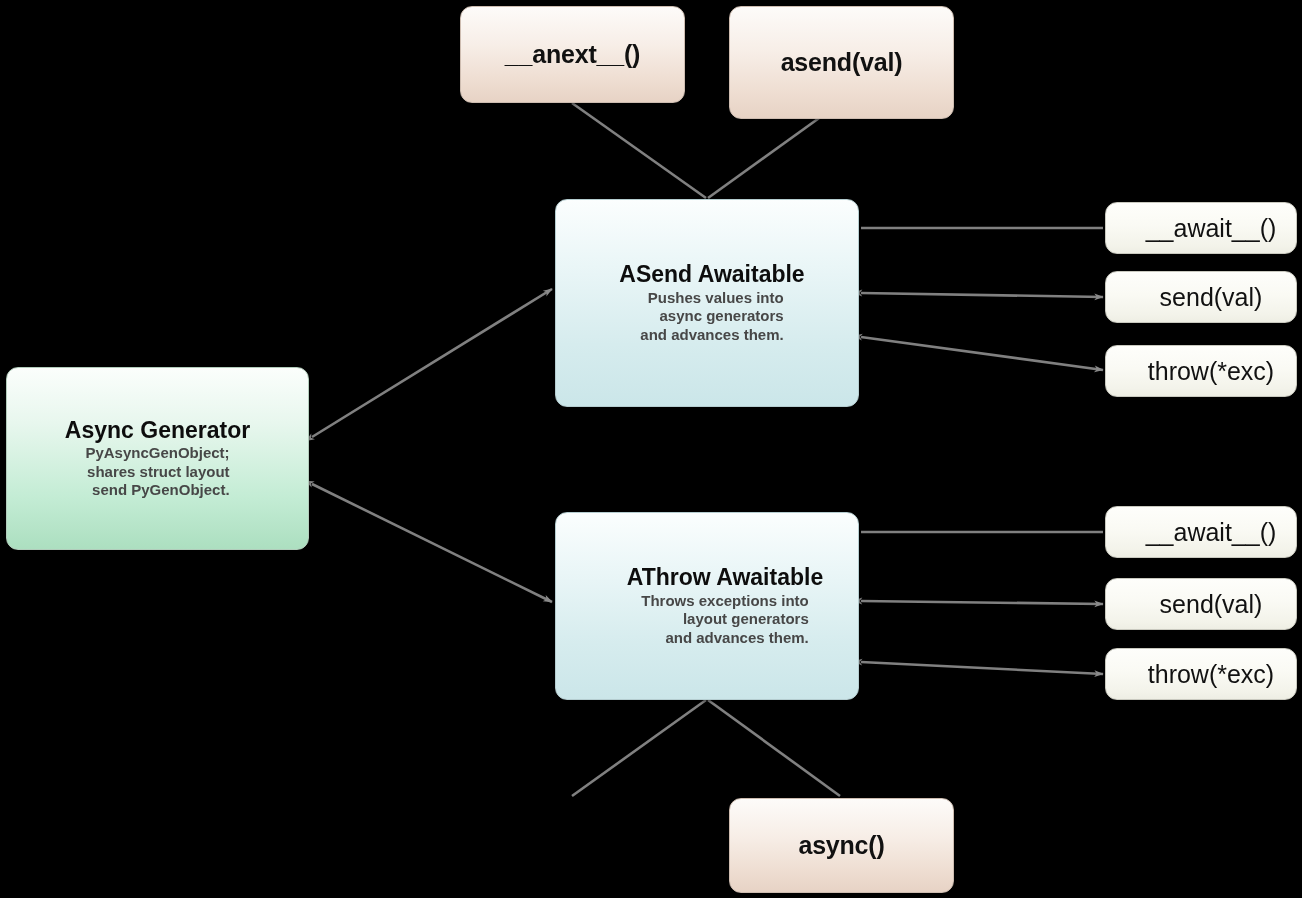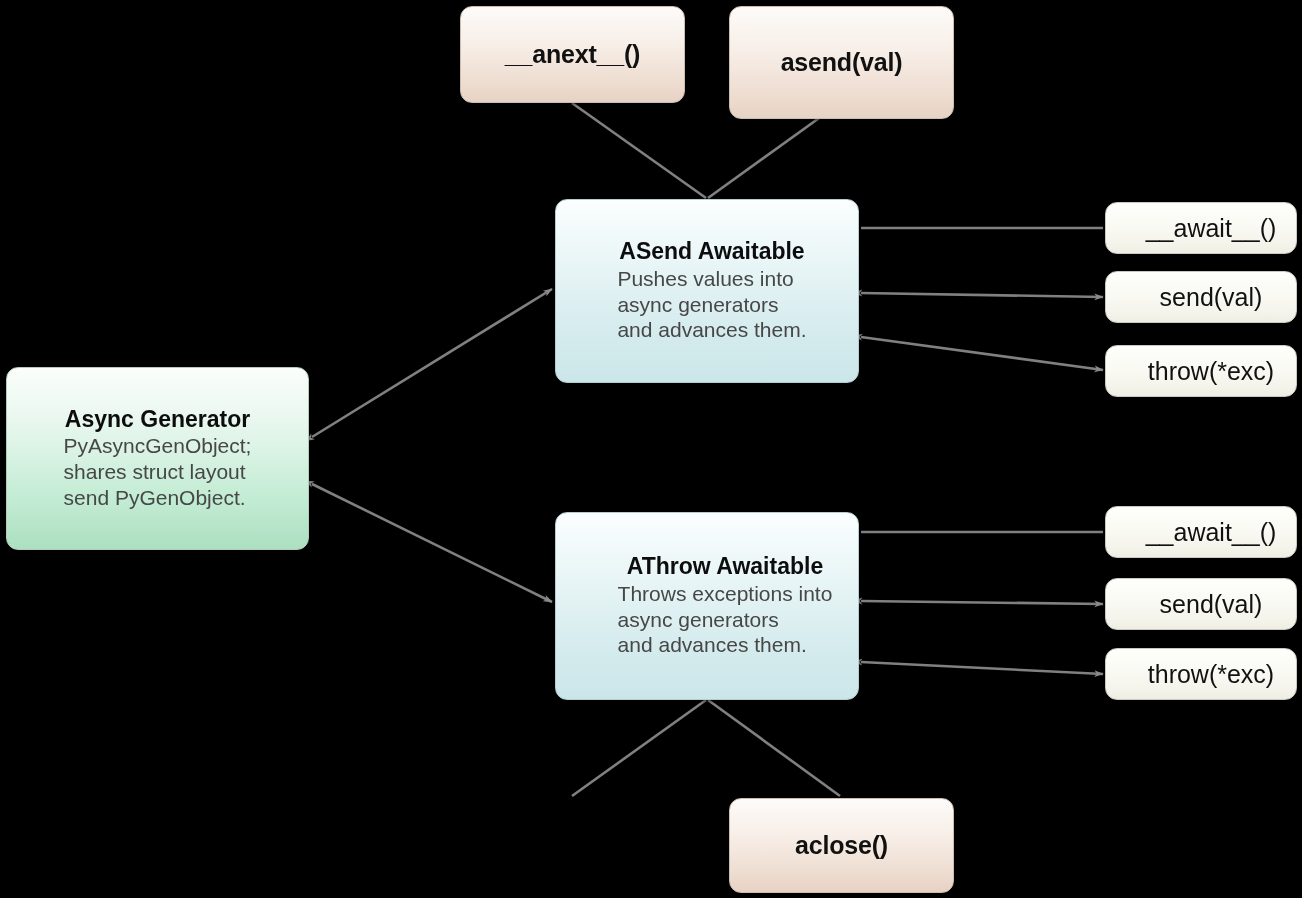--- a/index.html
+++ b/index.html
@@ -24,21 +24,21 @@
     height: 898px;
     pointer-events: none;
   }
   .node {
     position: absolute;
     box-sizing: border-box;
     display: flex;
     flex-direction: column;
     align-items: center;
     justify-content: center;
-    text-align: left;
+    text-align: right;
     border-radius: 12px;
     border: 1px solid rgba(120,120,120,0.55);
     box-shadow: 0 1px 3px rgba(0,0,0,0.55);
     z-index: 2;
   }
   
   .node--peach {
     background: linear-gradient(to bottom, #fdfbf9 0%, #f7eee7 40%, #eeddd1 78%, #e7d3c5 100%);
     border-color: #cdbcb0;
   }
@@ -71,22 +71,22 @@
   }
   .node-title {
     font-size: 23px;
     font-weight: bold;
     color: #0d0d0d;
     line-height: 1.12;
     margin: 0 0 1px 0;
     padding: 0 6px;
   }
   .node-desc {
-    font-size: 21px;
-    font-weight: normal;
+    font-size: 15px;
+    font-weight: bold;
     color: #474747;
     line-height: 1.22;
     padding: 0 8px;
     white-space: pre-line;
   }
 </style>
 </head>
 <body>
 
 <div id="canvas">
@@ -133,31 +133,31 @@
     <div class="node-title">asend(val)</div>
   </div>
 
   <div class="node node--mint" style="left:6px; top:367px; width:303px; height:183px;">
     <div class="node-title">Async Generator</div>
     <div class="node-desc">PyAsyncGenObject;
 shares struct layout
 send PyGenObject.</div>
   </div>
 
-  <div class="node node--cyan" style="left:555px; top:199px; width:304px; height:184px;padding-left:10px;">
+  <div class="node node--cyan" style="left:555px; top:199px; width:304px; height:208px;padding-left:10px;">
     <div class="node-title">ASend Awaitable</div>
     <div class="node-desc">Pushes values into
 async generators
 and advances them.</div>
   </div>
 
   <div class="node node--cyan" style="left:555px; top:512px; width:304px; height:188px;padding-left:36px;">
     <div class="node-title">AThrow Awaitable</div>
     <div class="node-desc">Throws exceptions into
-async generators
+layout generators
 and advances them.</div>
   </div>
 
   <div class="node node--ivory" style="left:1105px; top:202px; width:192px; height:52px;">
     <div class="node-title">__await__()</div>
   </div>
 
   <div class="node node--ivory" style="left:1105px; top:271px; width:192px; height:52px;">
     <div class="node-title">send(val)</div>
   </div>
@@ -173,16 +173,16 @@
   <div class="node node--ivory" style="left:1105px; top:578px; width:192px; height:52px;">
     <div class="node-title">send(val)</div>
   </div>
 
   <div class="node node--ivory" style="left:1105px; top:648px; width:192px; height:52px;">
     <div class="node-title">throw(*exc)</div>
   </div>
 
 
   <div class="node node--peach" style="left:729px; top:798px; width:225px; height:95px;">
-    <div class="node-title">aclose()</div>
+    <div class="node-title">async()</div>
   </div>
 
 </div>
 
 </body></html>

